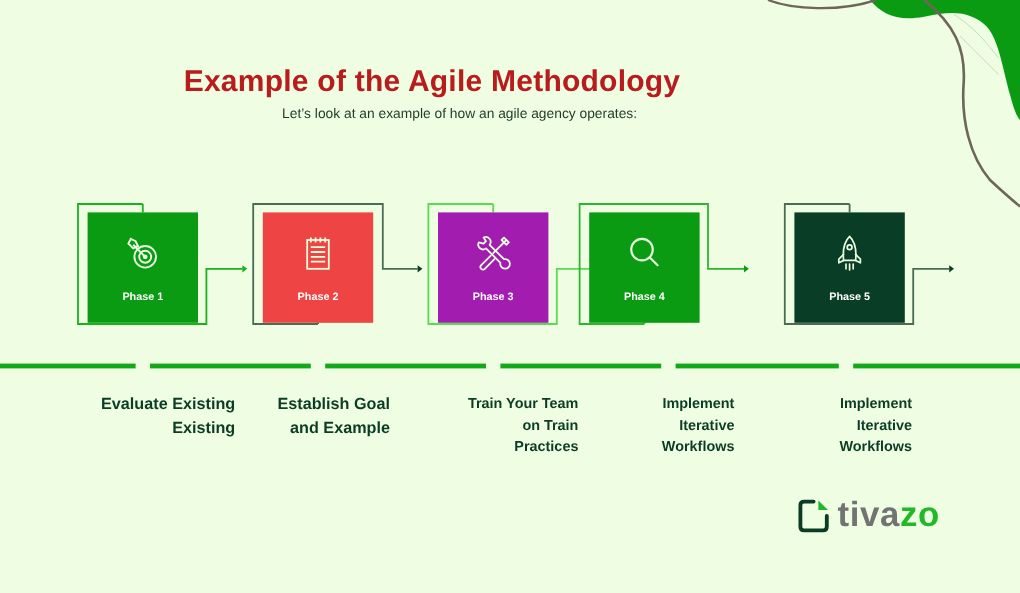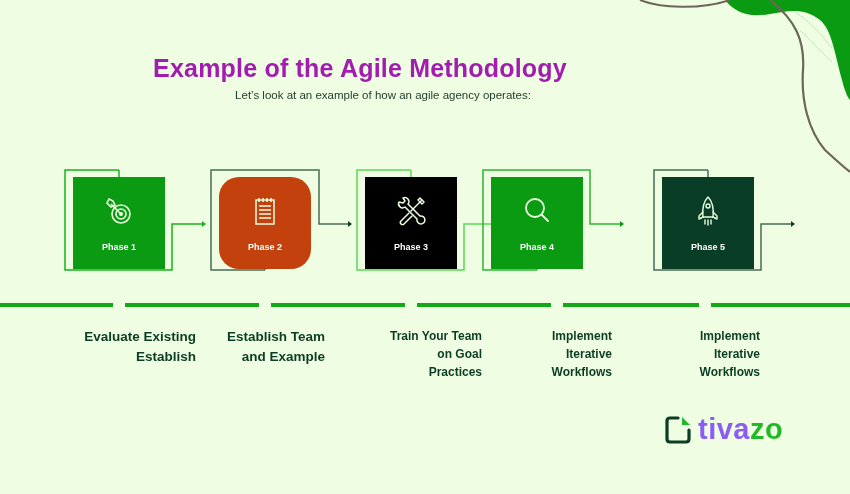--- a/index.html
+++ b/index.html
@@ -5,21 +5,21 @@
   * { margin: 0; padding: 0; box-sizing: border-box; }
   html, body { width: 850px; height: 494px; overflow: hidden; }
   body {
     background: #effde2;
     font-family: "Liberation Sans", sans-serif;
     position: relative;
   }
   .deco { position: absolute; left: 0; top: 0; width: 850px; height: 494px; pointer-events: none; }
   .title {
     position: absolute; left: 0; width: 720px; top: 54px;
-    text-align: center; font-weight: 700; font-size: 25px; color: #a21caf;
+    text-align: center; font-weight: 700; font-size: 25px; color: #b91c1c;
     letter-spacing: 0.2px;
   }
   .subtitle {
     position: absolute; left: 0; width: 766px; top: 89px;
     text-align: center; font-size: 11.5px; color: #1f3a2a;
   }
   .phase { position: absolute; top: 168px; width: 150px; height: 105px; }
   .box {
     position: absolute; left: 9px; top: 9px; width: 92px; height: 92px;
     display: flex; flex-direction: column; align-items: center; justify-content: flex-start;
@@ -28,21 +28,21 @@
   .box .label {
     margin-top: 15px; font-size: 9px; font-weight: 700; color: #ffffff;
   }
   .timeline-dash { position: absolute; top: 303px; height: 4px; background: #13a818; }
   .step-text {
     position: absolute; top: 327px; text-align: right;
     font-weight: 700; color: #0b3d24;
   }
   .logo { position: absolute; left: 664px; top: 413px; display: flex; align-items: center; }
   .logo-text { font-size: 29px; font-weight: 700; margin-left: 6px; letter-spacing: 0.5px; }
-  .logo-text .a { color: #8b5cf6; }
+  .logo-text .a { color: #737373; }
   .logo-text .b { color: #22b928; }
 </style>
 </head>
 <body>
 
 <svg class="deco" viewBox="0 0 850 494">
   <path d="M725 0 C735 12 748 18 770 14 C790 10 805 8 820 20 C832 30 835 55 842 80 C845 92 848 98 850 100 L850 0 Z" fill="#0b9b12"></path>
   <path d="M640 0 C660 8 700 10 730 0" fill="none" stroke="#6e6658" stroke-width="2"></path>
   <path d="M770 0 C795 20 805 40 803 70 C801 100 808 130 825 150 C838 162 845 168 850 172" fill="none" stroke="#6e6658" stroke-width="2.2"></path>
   <path d="M795 12 C815 25 825 40 832 48" fill="none" stroke="#a9d6a0" stroke-width="0.6"></path>
@@ -71,21 +71,21 @@
     <div class="label">Phase 1</div>
   </div>
 </div>
 
 <div class="phase" style="left:210px;">
   <svg style="position:absolute;left:0;top:0;overflow:visible" width="150" height="105">
     <polyline points="55,102 1,102 1,2 109,2 109,56 138,56" fill="none" stroke="#4a6b55" stroke-width="1.5"></polyline>
     <polyline points="55,102 55,95" fill="none" stroke="#4a6b55" stroke-width="1.5"></polyline>
     <polygon points="138,53 142,56 138,59" fill="#0b3d24"></polygon>
   </svg>
-  <div class="box" style="background:#c2410c;border-radius:20px;">
+  <div class="box" style="background:#ef4444;">
     <svg class="icon" viewBox="0 0 32 32">
       <g fill="none" stroke="#e9ffe0" stroke-width="1.5">
         <rect x="7" y="5" width="18" height="24"></rect>
         <line x1="10" y1="3" x2="10" y2="7"></line>
           <line x1="14" y1="3" x2="14" y2="7"></line>
         <line x1="18" y1="3" x2="18" y2="7"></line>
           <line x1="22" y1="3" x2="22" y2="7"></line>
         <line x1="10" y1="11" x2="22" y2="11"></line>
           <line x1="10" y1="15" x2="22" y2="15"></line>
         <line x1="10" y1="19" x2="22" y2="19"></line>
@@ -95,21 +95,21 @@
     <div class="label">Phase 2</div>
   </div>
 </div>
 
 <div class="phase" style="left:356px;">
   <svg style="position:absolute;left:0;top:0;overflow:visible" width="150" height="105">
     <polyline points="55,2 1,2 1,102 108,102 108,56 138,56" fill="none" stroke="#5bd955" stroke-width="1.5"></polyline>
     <polyline points="55,2 55,9" fill="none" stroke="#5bd955" stroke-width="1.5"></polyline>
     <polygon points="138,53 142,56 138,59" fill="#5bd955"></polygon>
   </svg>
-  <div class="box" style="background:#000000;">
+  <div class="box" style="background:#a21caf;">
     <svg class="icon" viewBox="0 0 32 32">
       <g fill="none" stroke="#e9ffe0" stroke-width="1.5" stroke-linecap="round" stroke-linejoin="round">
         <path d="M4 7 a4 4 0 0 0 6 5 L22 24 a4 4 0 1 0 3 -3 L13 9 a4 4 0 0 0 -5 -6 L10 6 L8 8 Z"></path>
         <path d="M27 5 L16 16"></path>
         <path d="M25 3 L29 7 L27 9 L23 5 Z"></path>
         <path d="M14 18 L6 26 a2 2 0 0 0 3 3 L17 21"></path>
       </g>
     </svg>
     <div class="label">Phase 3</div>
   </div>
@@ -156,29 +156,29 @@
 
 <div class="timeline-dash" style="left:0;width:113px;"></div>
 <div class="timeline-dash" style="left:125px;width:134px;"></div>
 <div class="timeline-dash" style="left:271px;width:134px;"></div>
 <div class="timeline-dash" style="left:417px;width:134px;"></div>
 <div class="timeline-dash" style="left:563px;width:136px;"></div>
 <div class="timeline-dash" style="left:711px;width:139px;"></div>
 
 <div class="step-text" style="left:56px;width:140px;font-size:13.5px;line-height:20px;">
   <div>Evaluate Existing</div>
-  <div>Establish</div>
+  <div>Existing</div>
 </div>
 <div class="step-text" style="left:205px;width:120px;font-size:13.5px;line-height:20px;">
-  <div>Establish Team</div>
+  <div>Establish Goal</div>
   <div>and Example</div>
 </div>
 <div class="step-text" style="left:362px;width:120px;font-size:12px;line-height:18px;">
   <div>Train Your Team</div>
-  <div>on Goal</div>
+  <div>on Train</div>
   <div>Practices</div>
 </div>
 <div class="step-text" style="left:502px;width:110px;font-size:12px;line-height:18px;">
   <div>Implement</div>
   <div>Iterative</div>
   <div>Workflows</div>
 </div>
 <div class="step-text" style="left:650px;width:110px;font-size:12px;line-height:18px;">
   <div>Implement</div>
   <div>Iterative</div>

